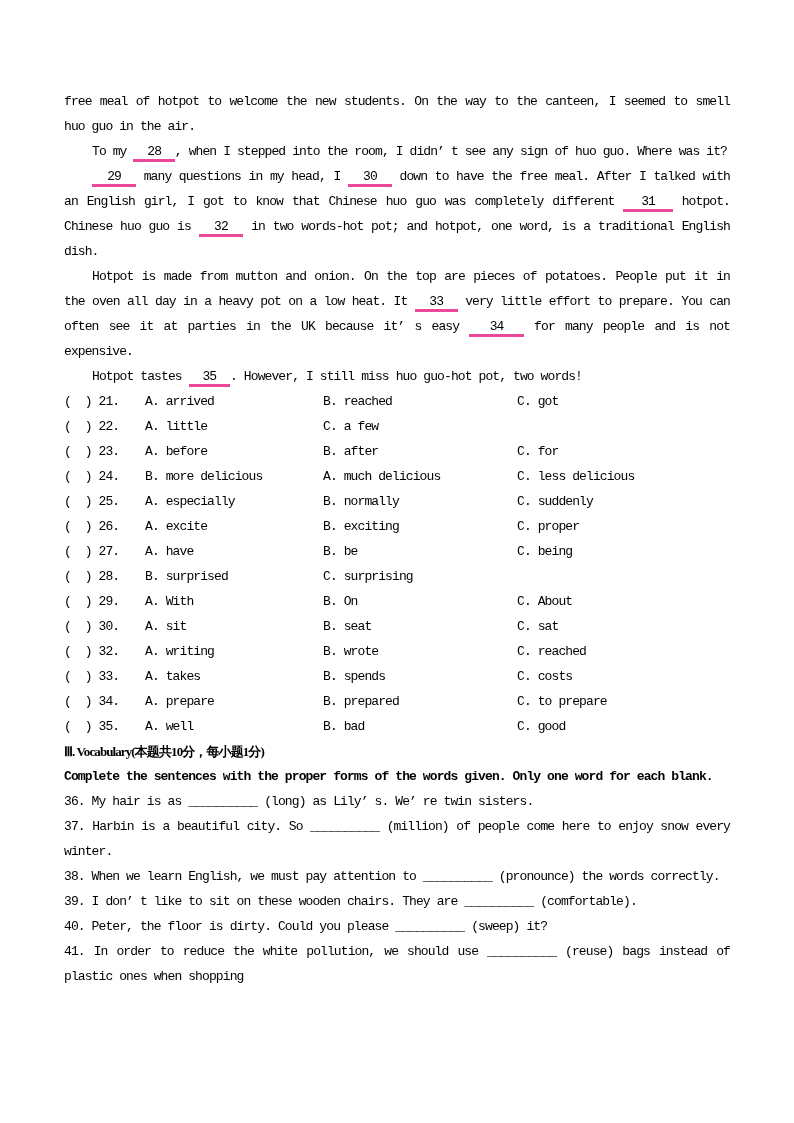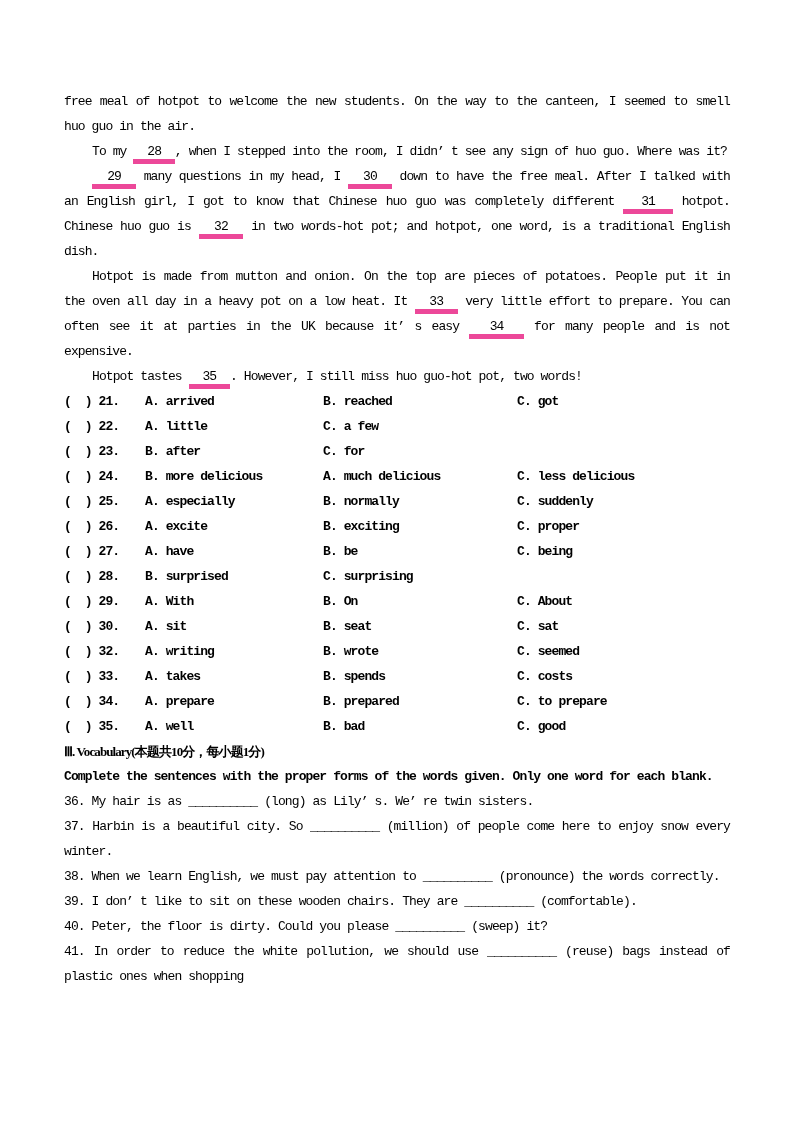--- a/index.html
+++ b/index.html
@@ -20,29 +20,29 @@
     letter-spacing: -0.9px;
   }
   section { margin: 0; padding: 0; }
   .para {
     margin: 0;
     line-height: 25px;
     text-align: justify;
   }
   .indent { text-indent: 28px; }
   .blank {
-    border-bottom: 5px solid #ec4899;
+    border-bottom: 3px solid #ec4899;
     white-space: pre;
   }
   .mc-row {
     display: grid;
     grid-template-columns: 81px 178px 194px 1fr;
     line-height: 25px;
   }
-  .mc-row div { white-space: pre; font-weight: bold; }
+  .mc-row div { white-space: pre; }
   .heading {
     margin: 0;
     line-height: 25px;
     font-size: inherit;
     font-weight: bold;
     font-family: Liberation Serif, serif;
   }
   .instruction { font-weight: bold; }
 </style>
 </head>
@@ -63,20 +63,21 @@
         <div>B. reached</div>
         <div>C. got</div>
       </div>
       <div class="mc-row">
         <div>(  ) 22.</div>
         <div>A. little</div>
         <div>C. a few</div>
       </div>
       <div class="mc-row">
         <div>(  ) 23.</div>
+        <div>A. before</div>
         <div>B. after</div>
         <div>C. for</div>
       </div>
       <div class="mc-row">
         <div>(  ) 24.</div>
         <div>B. more delicious</div>
         <div>A. much delicious</div>
         <div>C. less delicious</div>
       </div>
       <div class="mc-row">
@@ -111,21 +112,21 @@
       <div class="mc-row">
         <div>(  ) 30.</div>
         <div>A. sit</div>
         <div>B. seat</div>
         <div>C. sat</div>
       </div>
       <div class="mc-row">
         <div>(  ) 32.</div>
         <div>A. writing</div>
         <div>B. wrote</div>
-        <div>C. seemed</div>
+        <div>C. reached</div>
       </div>
       <div class="mc-row">
         <div>(  ) 33.</div>
         <div>A. takes</div>
         <div>B. spends</div>
         <div>C. costs</div>
       </div>
       <div class="mc-row">
         <div>(  ) 34.</div>
         <div>A. prepare</div>

